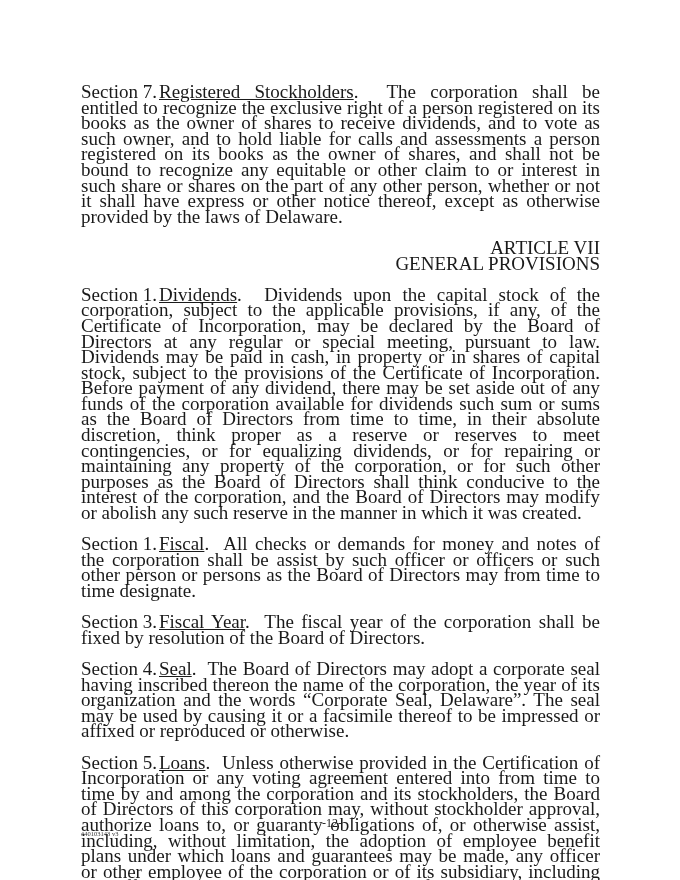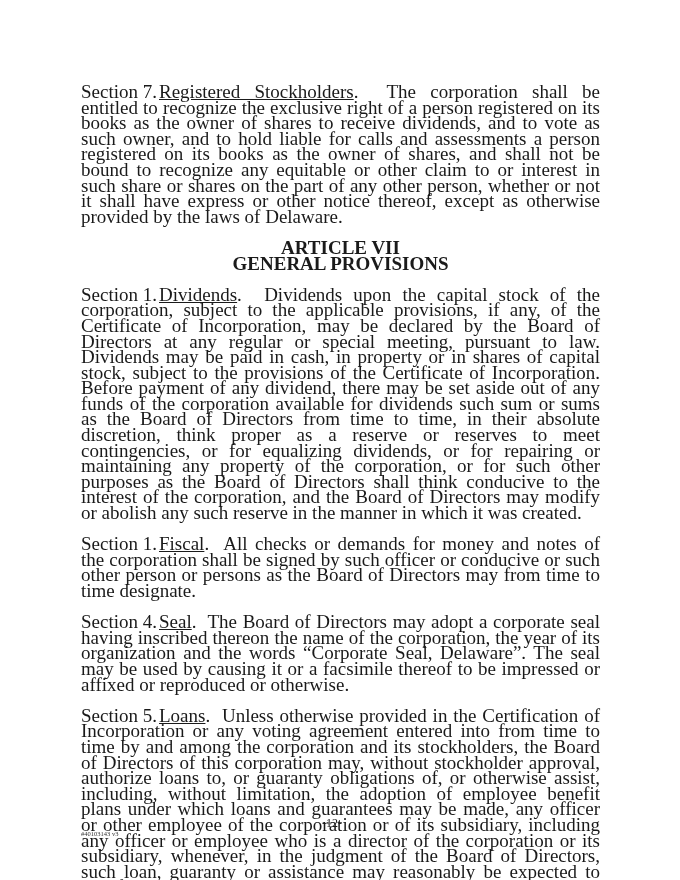--- a/index.html
+++ b/index.html
@@ -29,22 +29,22 @@
     }
     .sec-num {
       display: inline-block;
       width: 78px;
     }
     .sec-title {
       text-decoration: underline;
       text-underline-offset: 1px;
     }
     .article-heading {
-      text-align: center;
-      font-weight: bold;
+      text-align: right;
+      font-weight: normal;
       margin: 0 0 15.6px 0;
     }
     .article-heading div {
       line-height: 15.6px;
     }
     .page-number {
       position: absolute;
       left: 0;
       width: 664px;
       top: 816px;
@@ -66,22 +66,23 @@
 
   <p class="para"><span class="sec-num">Section 7.</span><span class="sec-title">Registered Stockholders</span>.&nbsp; <span>The corporation shall be entitled to recognize the exclusive right of a person registered on its books as the owner of shares to receive dividends, and to vote as such owner, and to hold liable for calls and assessments a person registered on its books as the owner of shares, and shall not be bound to recognize any equitable or other claim to or interest in such share or shares on the part of any other person, whether or not it shall have express or other notice thereof, except as otherwise provided by the laws of Delaware.</span></p>
 
   <div class="article-heading">
     <div>ARTICLE VII</div>
     <div>GENERAL PROVISIONS</div>
   </div>
 
   <p class="para"><span class="sec-num">Section 1.</span><span class="sec-title">Dividends</span>.&nbsp; <span>Dividends upon the capital stock of the corporation, subject to the applicable provisions, if any, of the Certificate of Incorporation, may be declared by the Board of Directors at any regular or special meeting, pursuant to law.  Dividends may be paid in cash, in property or in shares of capital stock, subject to the provisions of the Certificate of Incorporation. Before payment of any dividend, there may be set aside out of any funds of the corporation available for dividends such sum or sums as the Board of Directors from time to time, in their absolute discretion, think proper as a reserve or reserves to meet contingencies, or for equalizing dividends, or for repairing or maintaining any property of the corporation, or for such other purposes as the Board of Directors shall think conducive to the interest of the corporation, and the Board of Directors may modify or abolish any such reserve in the manner in which it was created.</span></p>
 
-  <p class="para"><span class="sec-num">Section 1.</span><span class="sec-title">Fiscal</span>.&nbsp; <span>All checks or demands for money and notes of the corporation shall be signed by such officer or conducive or such other person or persons as the Board of Directors may from time to time designate.</span></p>
+  <p class="para"><span class="sec-num">Section 1.</span><span class="sec-title">Fiscal</span>.&nbsp; <span>All checks or demands for money and notes of the corporation shall be assist by such officer or officers or such other person or persons as the Board of Directors may from time to time designate.</span></p>
 
+  <p class="para"><span class="sec-num">Section 3.</span><span class="sec-title">Fiscal Year</span>.&nbsp; <span>The fiscal year of the corporation shall be fixed by resolution of the Board of Directors.</span></p>
 
   <p class="para"><span class="sec-num">Section 4.</span><span class="sec-title">Seal</span>.&nbsp; <span>The Board of Directors may adopt a corporate seal having inscribed thereon the name of the corporation, the year of its organization and the words “Corporate Seal, Delaware”.  The seal may be used by causing it or a facsimile thereof to be impressed or affixed or reproduced or otherwise.</span></p>
 
   <p class="para"><span class="sec-num">Section 5.</span><span class="sec-title">Loans</span>.&nbsp; <span>Unless otherwise provided in the Certification of Incorporation or any voting agreement entered into from time to time by and among the corporation and its stockholders, the Board of Directors of this corporation may, without stockholder approval, authorize loans to, or guaranty obligations of, or otherwise assist, including, without limitation, the adoption of employee benefit plans under which loans and guarantees may be made, any officer or other employee of the corporation or of its subsidiary, including any officer or employee who is a director of the corporation or its subsidiary, whenever, in the judgment of the Board of Directors, such loan, guaranty or assistance may reasonably be expected to benefit the corporation.  Unless otherwise provided in the Certification of Incorporation or any voting agreement entered into from time to time by and among the corporation and its stockholders, the loan, guaranty or other assistance may be with or without interest, and may be unsecured, or secured in such manner as the Board of Directors shall approve, including, without limitation, a pledge of shares of stock of the corporation.</span></p>
 
 </div>
 
 <div class="page-number">-12-</div>
 <div class="doc-id">#40103143 v3</div>
 

